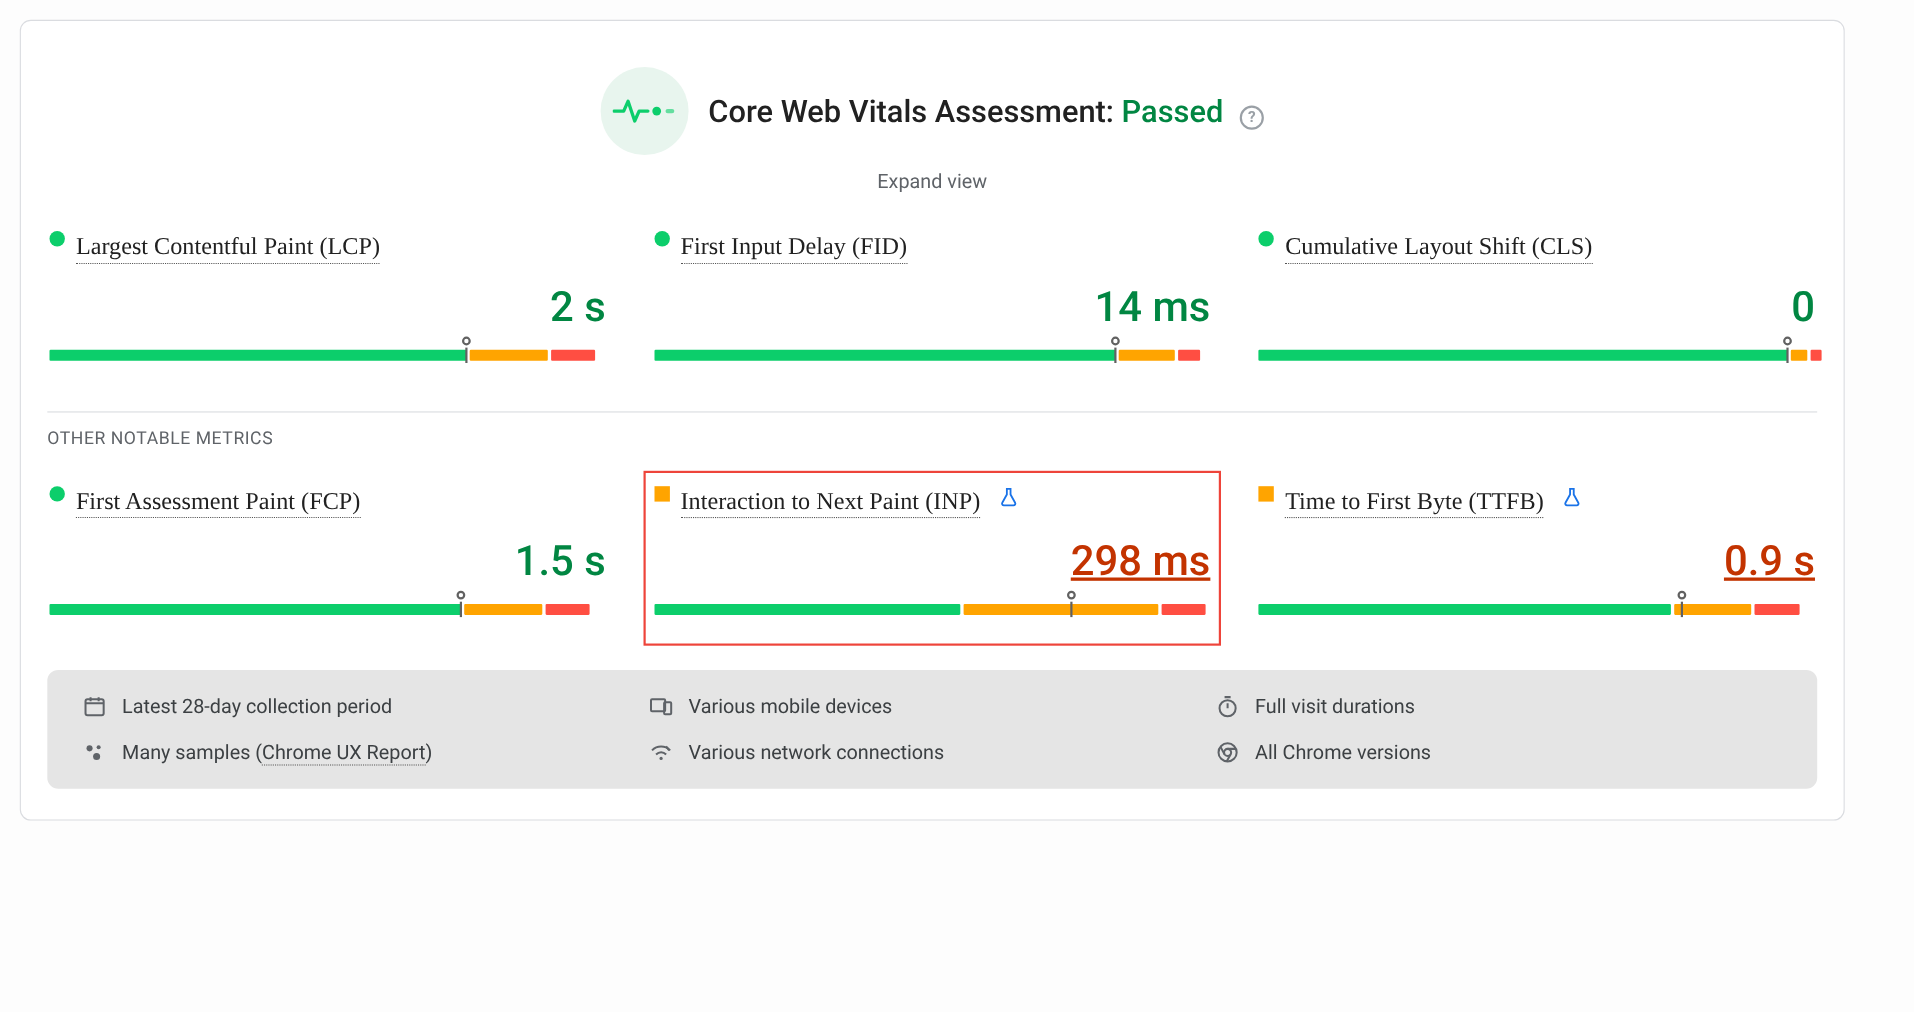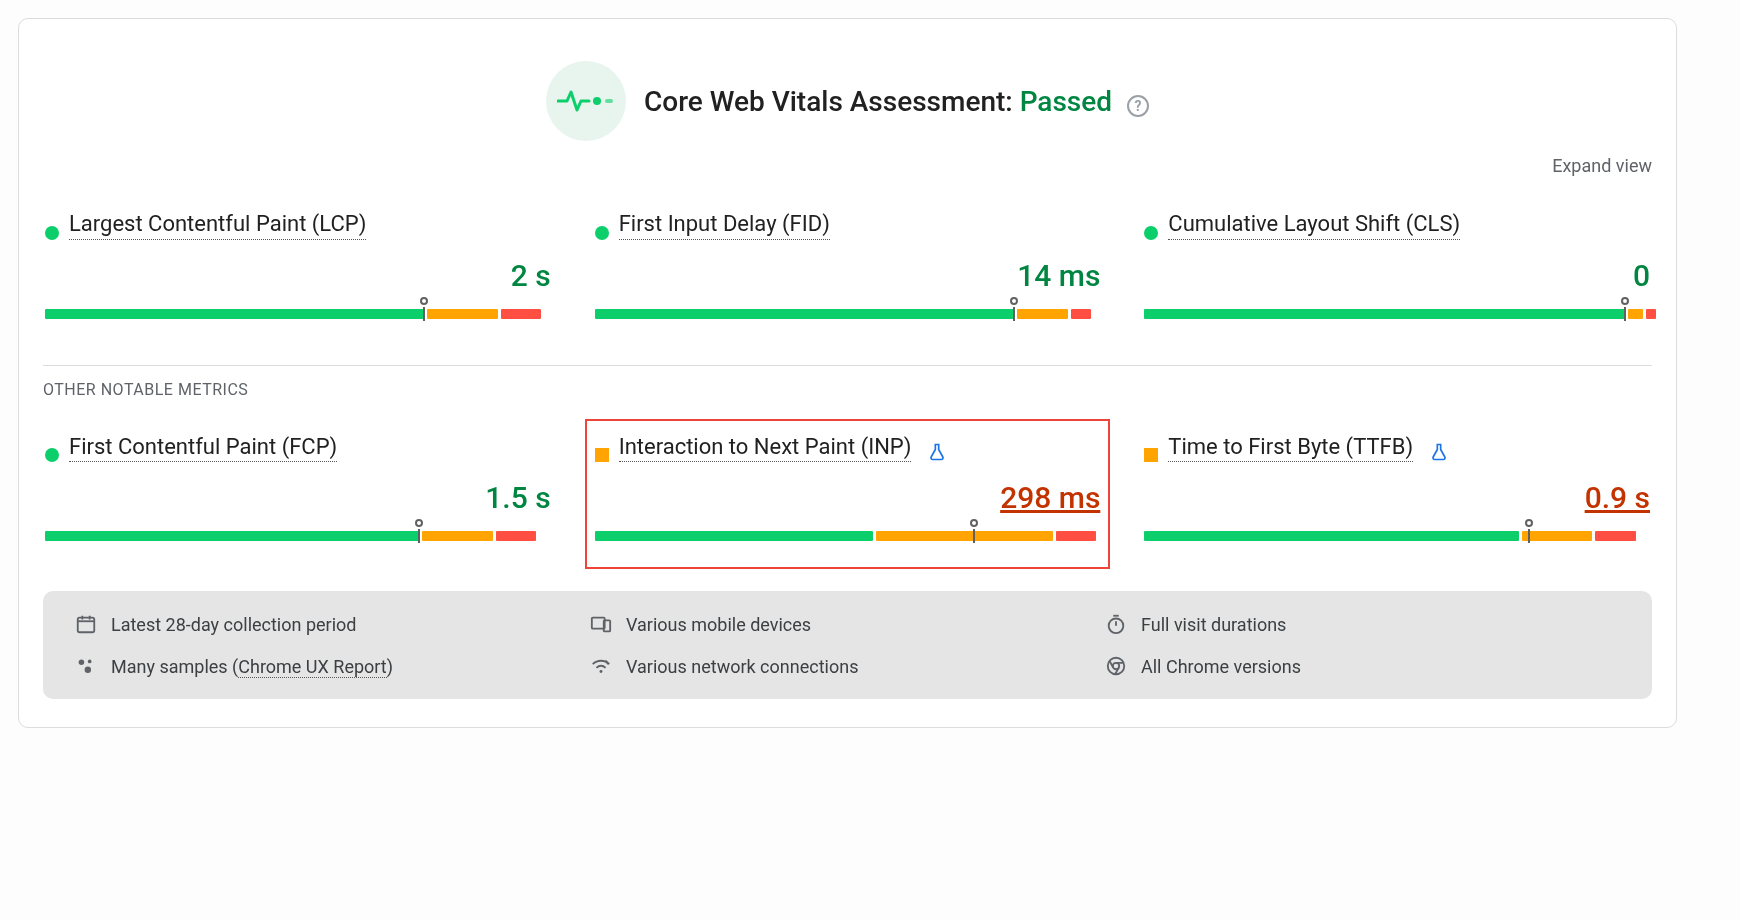--- a/index.html
+++ b/index.html
@@ -43,48 +43,49 @@
   }
   .header-title .status { color: var(--value-green); font-weight: 500; }
   .help-icon {
     width: 22px; height: 22px; border-radius: 50%;
     border: 2px solid #9aa0a6; color: #9aa0a6;
     display: inline-flex; align-items: center; justify-content: center;
     font-size: 14px; font-weight: 700;
     margin-left: 8px;
     cursor: pointer;
   }
-  .expand-row { text-align: right; margin-top: 14px; }
+  .expand-row { text-align: center; margin-top: 14px; }
   .expand-link {
     font-size: 18px; color: var(--muted);
     cursor: pointer; display: inline-block;
   }
   .metrics-row {
     display: grid;
     grid-template-columns: repeat(3, 1fr);
     gap: 40px;
     margin-top: 28px;
   }
   .metric { position: relative; padding: 6px 2px 20px 2px; }
   .metric.highlight { outline: 2px solid #ee443a; outline-offset: 6px; }
   .metric-header {
-    display: flex; align-items: flex-end; gap: 10px;
+    display: flex; align-items: flex-start; gap: 10px;
     font-size: 22px;
+    font-family: Liberation Serif, serif;
   }
   .status-dot { width: 14px; height: 14px; border-radius: 50%; flex-shrink:0; }
   .status-square { width: 14px; height: 14px; flex-shrink:0; }
   .sd-good { background: var(--green); }
   .sd-warn { background: var(--orange); }
   .metric-name {
     color: var(--text); border-bottom: 1px dotted #555;
     cursor: pointer; line-height: 1.3;
   }
   .flask-icon { color: #1a73e8; margin-left: 6px; }
   .metric-value {
-    text-align: right; font-size: 30px; font-weight: 500;
+    text-align: right; font-size: 38px; font-weight: 500;
     margin-top: 18px;
   }
   .mv-green { color: var(--value-green); }
   .mv-orange { color: var(--value-orange); text-decoration: underline; }
   .bar {
     position: relative; height: 10px; margin-top: 16px;
     display: flex; gap: 3px;
   }
   .seg { height: 100%; border-radius: 1px; }
   .seg.g { background: var(--green); }
@@ -192,21 +193,21 @@
       </div>
 
     <hr class="divider">
 
     <div class="section-label">OTHER NOTABLE METRICS</div>
 
     <div class="metrics-row" id="other-row">
   <div class="metric">
     <div class="metric-header">
       <span class="status-dot sd-good"></span>
-      <span class="metric-name">First Contentful Paint (FCP)</span>
+      <span class="metric-name">First Assessment Paint (FCP)</span>
 
     </div>
     <div class="metric-value mv-green">1.5 s</div>
     <div class="bar">
       <div class="seg g" style="flex:0 0 74%"></div>
             <div class="seg o" style="flex:0 0 14%"></div>
             <div class="seg r" style="flex:0 0 8%"></div>
       <div class="marker" style="left:74%"></div>
     </div>
   </div>

